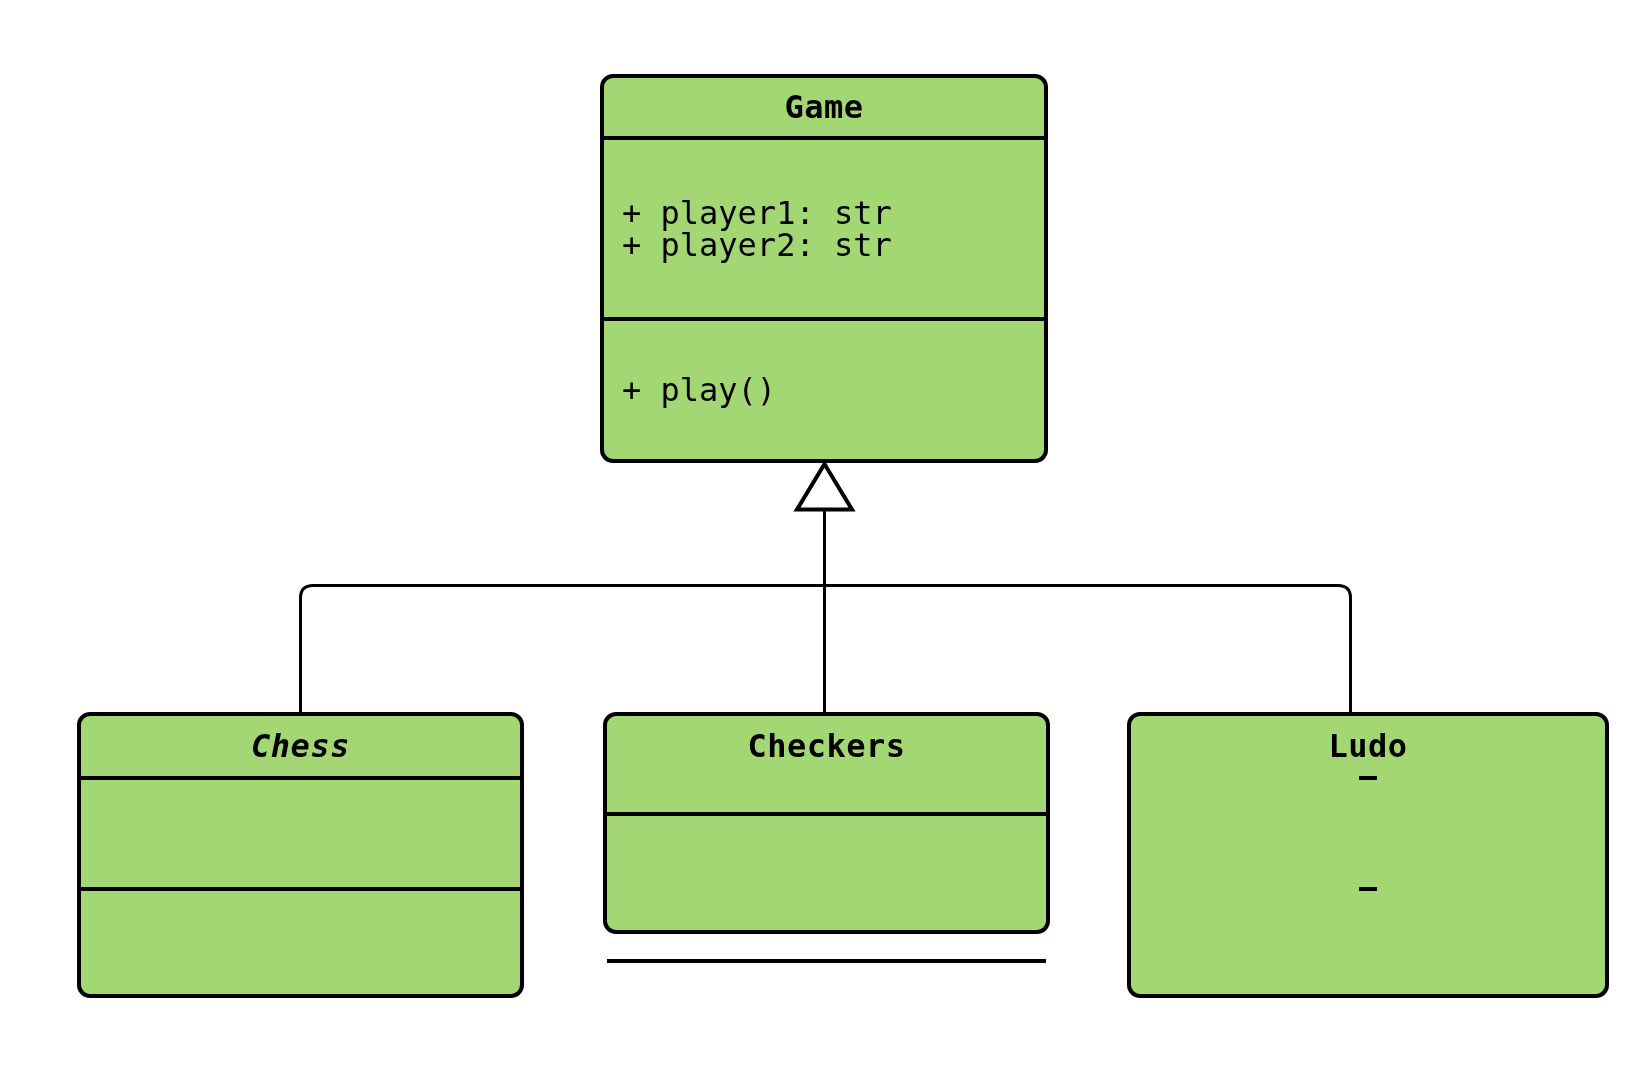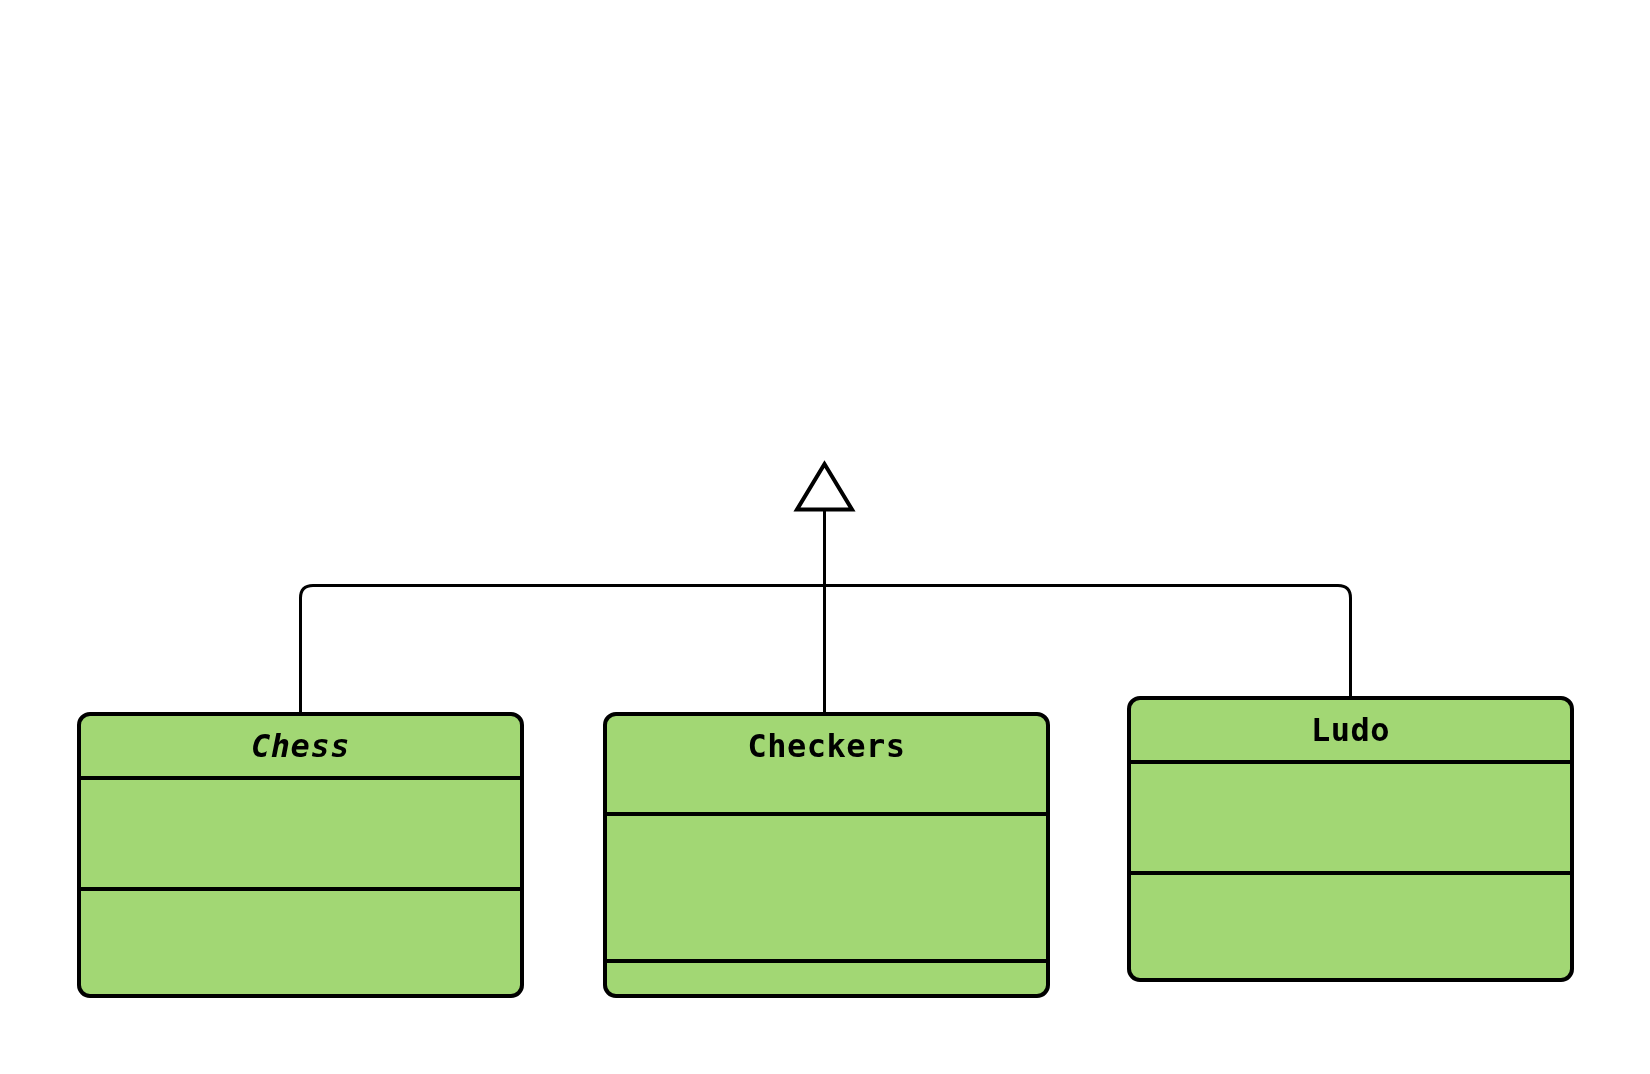--- a/index.html
+++ b/index.html
@@ -63,40 +63,50 @@
     line-height: 32px;
     white-space: pre;
   }
   
   .node-game     { left: 600px;  top: 74px;  width: 448px; height: 389px; }
   .node-game .c-title   { height: 58px; }
   .node-game .c-attrs   { height: 181px; }
   .node-game .c-methods { height: 142px; }
   
   .node-chess    { left: 77px;   top: 712px; width: 447px; height: 286px; font-style: italic; }
-  .node-checkers { left: 603px;  top: 712px; width: 447px; height: 286px; gap: 36px; }
-  .node-ludo     { left: 1127px; top: 696px; width: 447px; height: 286px; }
+  .node-checkers { left: 603px;  top: 712px; width: 447px; height: 222px; gap: 36px; }
+  .node-ludo     { left: 1127px; top: 712px; width: 482px; height: 286px; align-items: center; }
   .node-chess .c-title, .node-checkers .c-title, .node-ludo .c-title { height: 60px; }
   .node-chess .c-attrs, .node-checkers .c-attrs, .node-ludo .c-attrs { height: 111px; }
   .node-chess .c-methods, .node-checkers .c-methods, .node-ludo .c-methods { height: 107px; }
 </style>
 </head>
 <body>
 
 <div class="canvas">
 
   <svg class="edges" viewBox="0 0 1650 1074" xmlns="http://www.w3.org/2000/svg">
 
     <path class="edge" d="M 824.5 508 L 824.5 712"></path>
 
     <path class="edge" d="M 300.5 712 L 300.5 598 Q 300.5 585.5 313 585.5 L 1338 585.5 Q 1350.5 585.5 1350.5 598 L 1350.5 712"></path>
 
     <path class="arrowhead" d="M 824.5 464 L 797 509.5 L 852 509.5 Z"></path>
   </svg>
 
+  <div class="uml-class node-game">
+    <div class="c-title">Game</div>
+    <div class="c-attrs">
+      <div>+ player1: str</div>
+      <div>+ player2: str</div>
+    </div>
+    <div class="c-methods">
+      <div>+ play()</div>
+    </div>
+  </div>
 
   <div class="uml-class node-chess">
     <div class="c-title">Chess</div>
     <div class="c-attrs"></div>
     <div class="c-methods"></div>
   </div>
 
   <div class="uml-class node-checkers">
     <div class="c-title">Checkers</div>
     <div class="c-attrs"></div>

